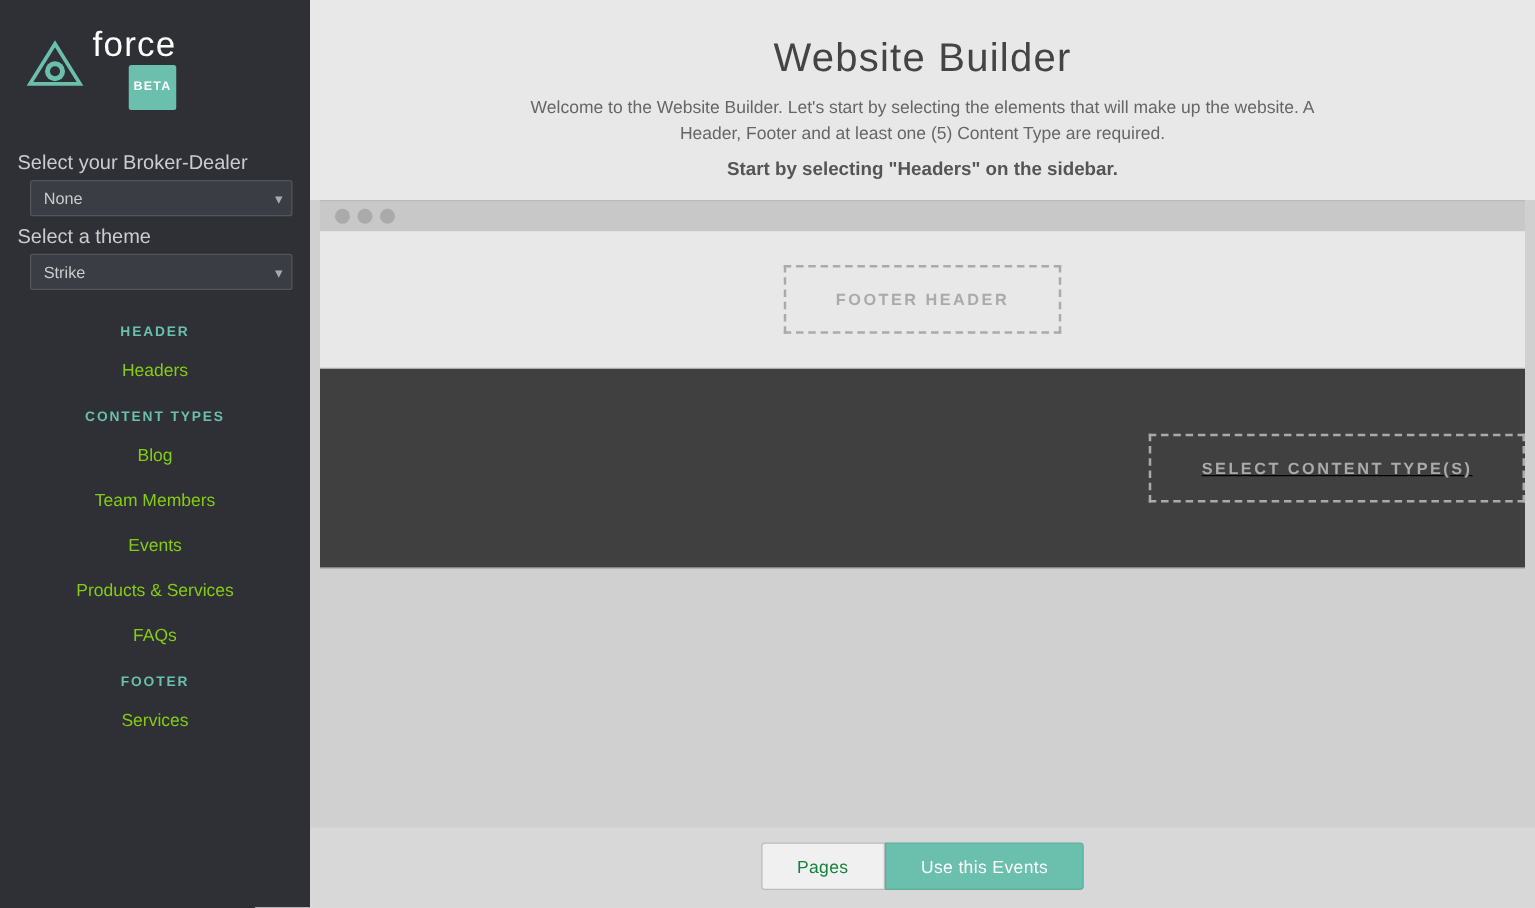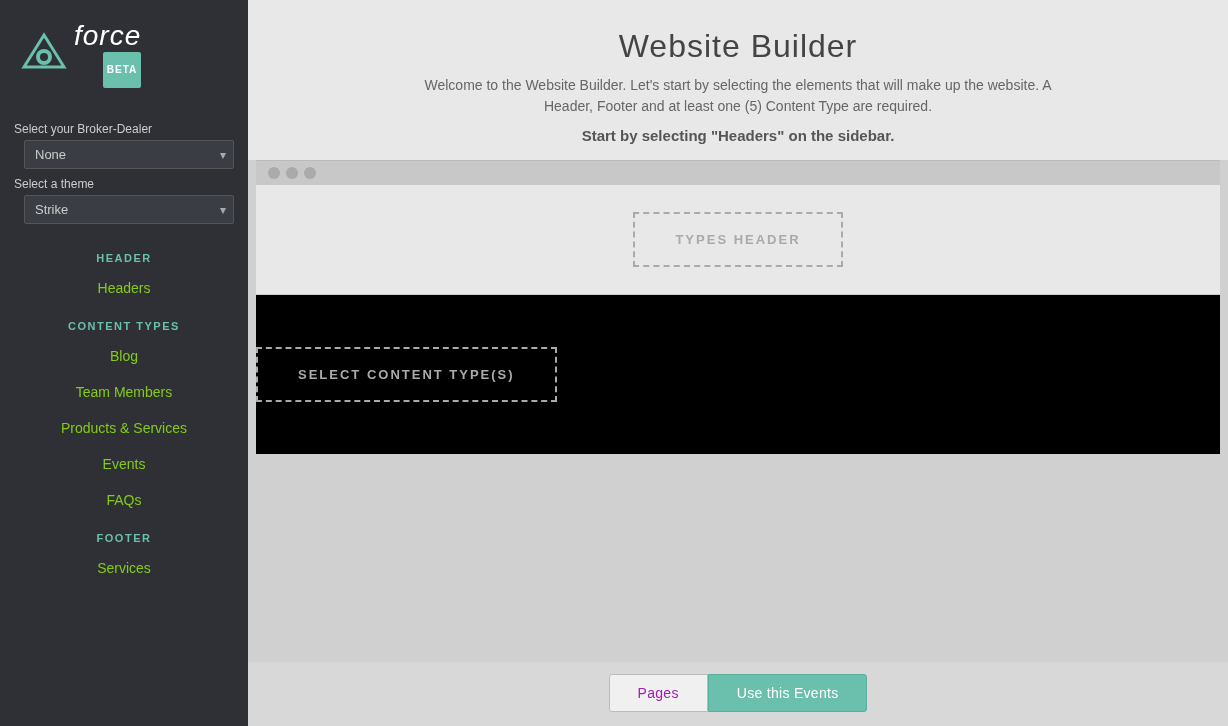--- a/index.html
+++ b/index.html
@@ -38,21 +38,20 @@
       display: flex;
       flex-direction: column;
       line-height: 1;
     }
 
     .logo-force {
       color: #ffffff;
       font-size: 28px;
       font-weight: 300;
       letter-spacing: 1px;
-      font-style: italic;
     }
 
     .logo-beta {
       background: #6abfad;
       color: #fff;
       font-size: 10px;
       font-weight: bold;
       padding: 13px 4px;
       border-radius: 2px;
       align-self: flex-end;
@@ -60,21 +59,21 @@
       letter-spacing: 1px;
     }
 
     .sidebar-controls {
       padding: 8px 14px 14px 14px;
     }
 
     .sidebar-controls label {
       display: block;
       color: #ccc;
-      font-size: 12px;
+      font-size: 16px;
       margin-bottom: 4px;
       margin-top: 8px;
     }
 
     .sidebar-select-wrap {
       position: relative;
       width: 100%;
       padding-left: 10px;
     }
 
@@ -201,43 +200,43 @@
       padding: 18px 40px;
       color: #aaa;
       font-size: 13px;
       font-weight: bold;
       letter-spacing: 2px;
       text-align: center;
     }
 
     
     .zone-content {
-      background: #000000;
+      background: #404040;
       min-height: 160px;
       display: flex;
       align-items: center;
-      justify-content: flex-start;
+      justify-content: flex-end;
       border-bottom: 1px solid #ccc;
       text-decoration: underline;
     }
 
     
     .bottom-bar {
       display: flex;
       justify-content: center;
       align-items: center;
       gap: 0;
       padding: 12px 0 14px 0;
       background: #d8d8d8;
     }
 
     .btn-pages {
       background: #f0f0f0;
       border: 1px solid #bbb;
-      color: #a21caf;
+      color: #15803d;
       font-size: 14px;
       padding: 10px 28px;
       cursor: pointer;
       border-radius: 3px 0 0 3px;
       font-weight: normal;
       letter-spacing: 0.3px;
     }
 
     .btn-use-layout {
       background: #6abfad;
@@ -295,22 +294,22 @@
 
     <div>
       <div class="sidebar-section-title">HEADER</div>
       <a class="sidebar-nav-item">Headers</a>
     </div>
 
     <div>
       <div class="sidebar-section-title">CONTENT TYPES</div>
       <a class="sidebar-nav-item">Blog</a>
       <a class="sidebar-nav-item">Team Members</a>
+      <a class="sidebar-nav-item">Events</a>
       <a class="sidebar-nav-item">Products &amp; Services</a>
-      <a class="sidebar-nav-item">Events</a>
       <a class="sidebar-nav-item">FAQs</a>
     </div>
 
     <div>
       <div class="sidebar-section-title">FOOTER</div>
       <a class="sidebar-nav-item">Services</a>
     </div>
 
   </aside>
 
@@ -326,21 +325,21 @@
 
       <div class="builder-inner">
 
         <div class="browser-chrome">
           <div class="browser-dot"></div>
           <div class="browser-dot"></div>
           <div class="browser-dot"></div>
         </div>
 
         <div class="zone-header">
-          <div class="select-placeholder">TYPES HEADER</div>
+          <div class="select-placeholder">FOOTER HEADER</div>
         </div>
 
         <div class="zone-content">
           <div class="select-placeholder">SELECT CONTENT TYPE(S)</div>
         </div>
 
       </div>
 
     </div>
 

